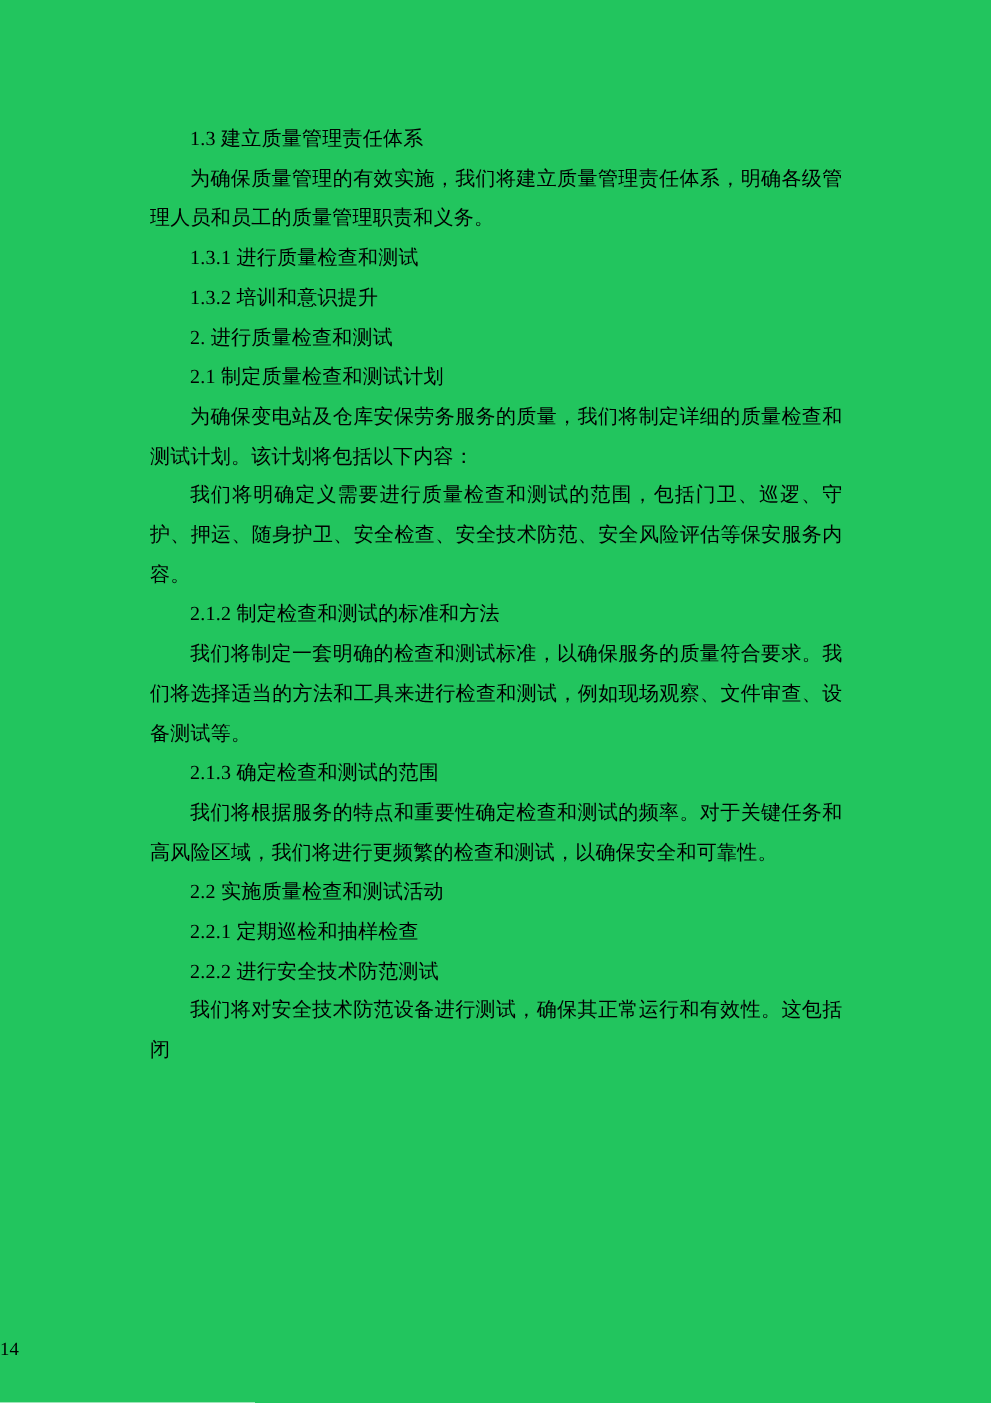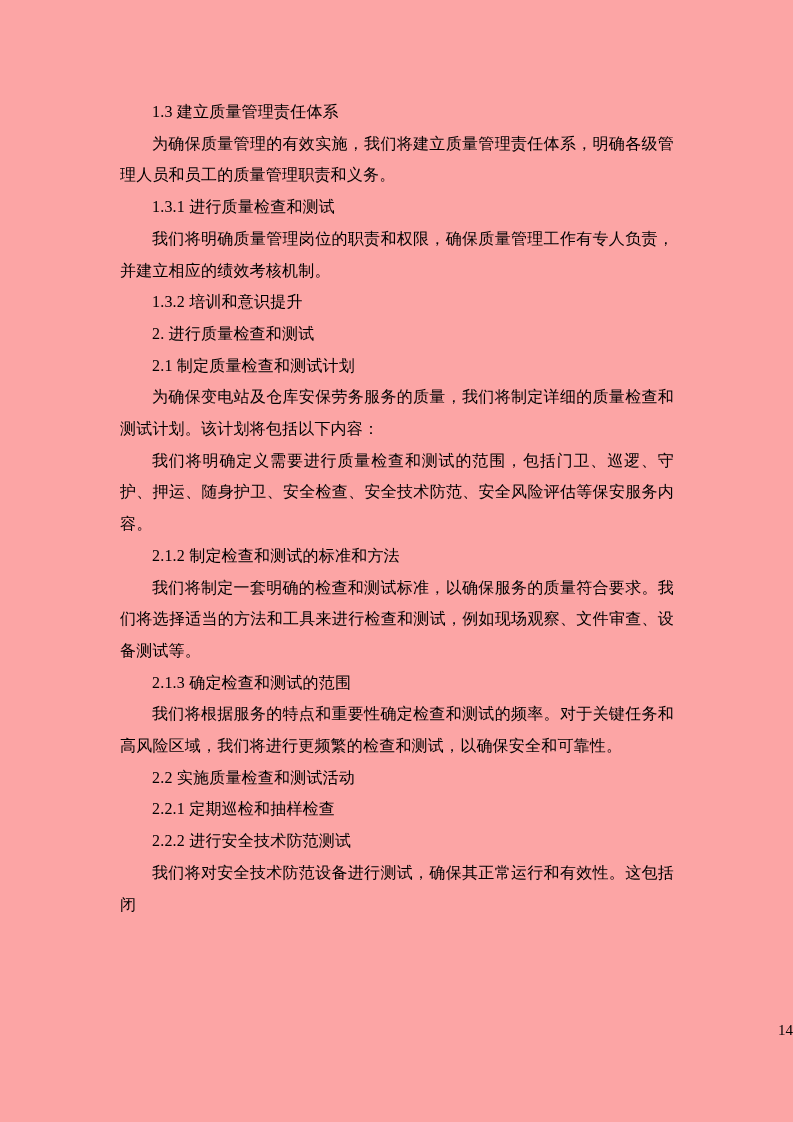--- a/index.html
+++ b/index.html
@@ -4,21 +4,21 @@
 <style>
   html, body {
     margin: 0;
     padding: 0;
     background: #ffffff;
   }
   .page {
     position: relative;
     width: 793px;
     height: 1122px;
-    background: #fca5a5;
+    background: #22c55e;
     overflow: hidden;
     font-family: "Liberation Serif", "DejaVu Serif", serif;
     color: #000000;
   }
   .content {
     position: absolute;
     left: 120px;
     top: 96px;
     width: 554px;
     font-size: 16px;
@@ -27,37 +27,36 @@
     letter-spacing: 0.2px;
   }
   .content p {
     margin: 0;
     padding: 0;
     text-indent: 2em;
   }
   .page-number {
     position: absolute;
     left: 0;
-    top: 1020px;
+    top: 1070px;
     width: 793px;
-    text-align: right;
+    text-align: left;
     font-size: 15px;
     line-height: 20px;
     color: #000000;
   }
 </style>
 </head>
 <body>
 
 <div class="page">
   <div class="content">
     <p>1.3 建立质量管理责任体系</p>
     <p>为确保质量管理的有效实施，我们将建立质量管理责任体系，明确各级管理人员和员工的质量管理职责和义务。</p>
     <p>1.3.1 进行质量检查和测试</p>
-    <p>我们将明确质量管理岗位的职责和权限，确保质量管理工作有专人负责，并建立相应的绩效考核机制。</p>
     <p>1.3.2 培训和意识提升</p>
     <p>2. 进行质量检查和测试</p>
     <p>2.1 制定质量检查和测试计划</p>
     <p>为确保变电站及仓库安保劳务服务的质量，我们将制定详细的质量检查和测试计划。该计划将包括以下内容：</p>
     <p>我们将明确定义需要进行质量检查和测试的范围，包括门卫、巡逻、守护、押运、随身护卫、安全检查、安全技术防范、安全风险评估等保安服务内容。</p>
     <p>2.1.2 制定检查和测试的标准和方法</p>
     <p>我们将制定一套明确的检查和测试标准，以确保服务的质量符合要求。我们将选择适当的方法和工具来进行检查和测试，例如现场观察、文件审查、设备测试等。</p>
     <p>2.1.3 确定检查和测试的范围</p>
     <p>我们将根据服务的特点和重要性确定检查和测试的频率。对于关键任务和高风险区域，我们将进行更频繁的检查和测试，以确保安全和可靠性。</p>
     <p>2.2 实施质量检查和测试活动</p>

